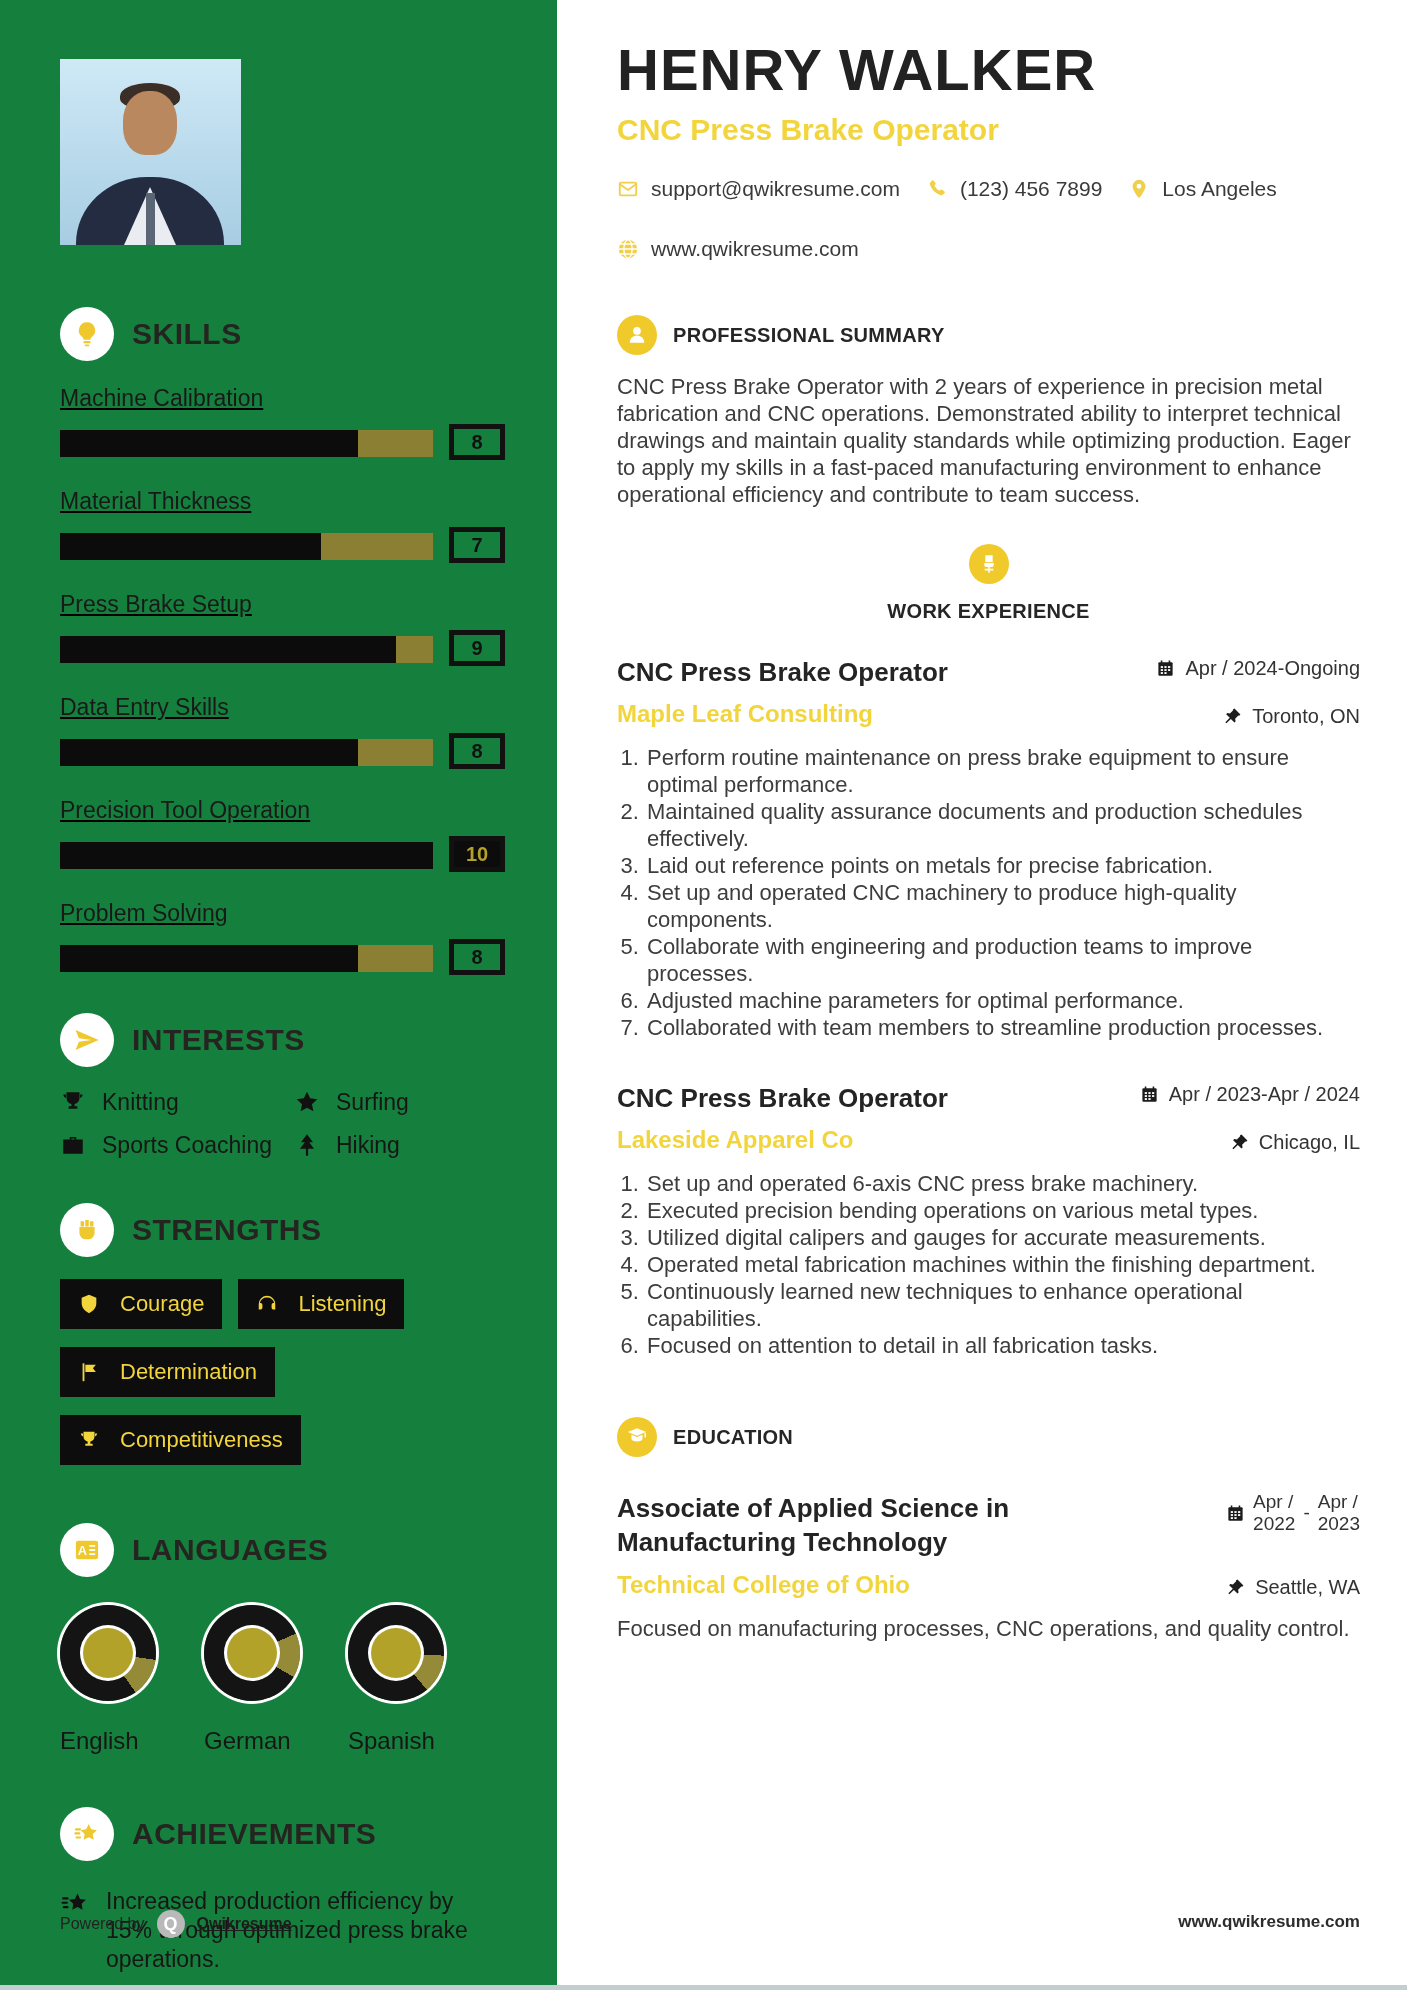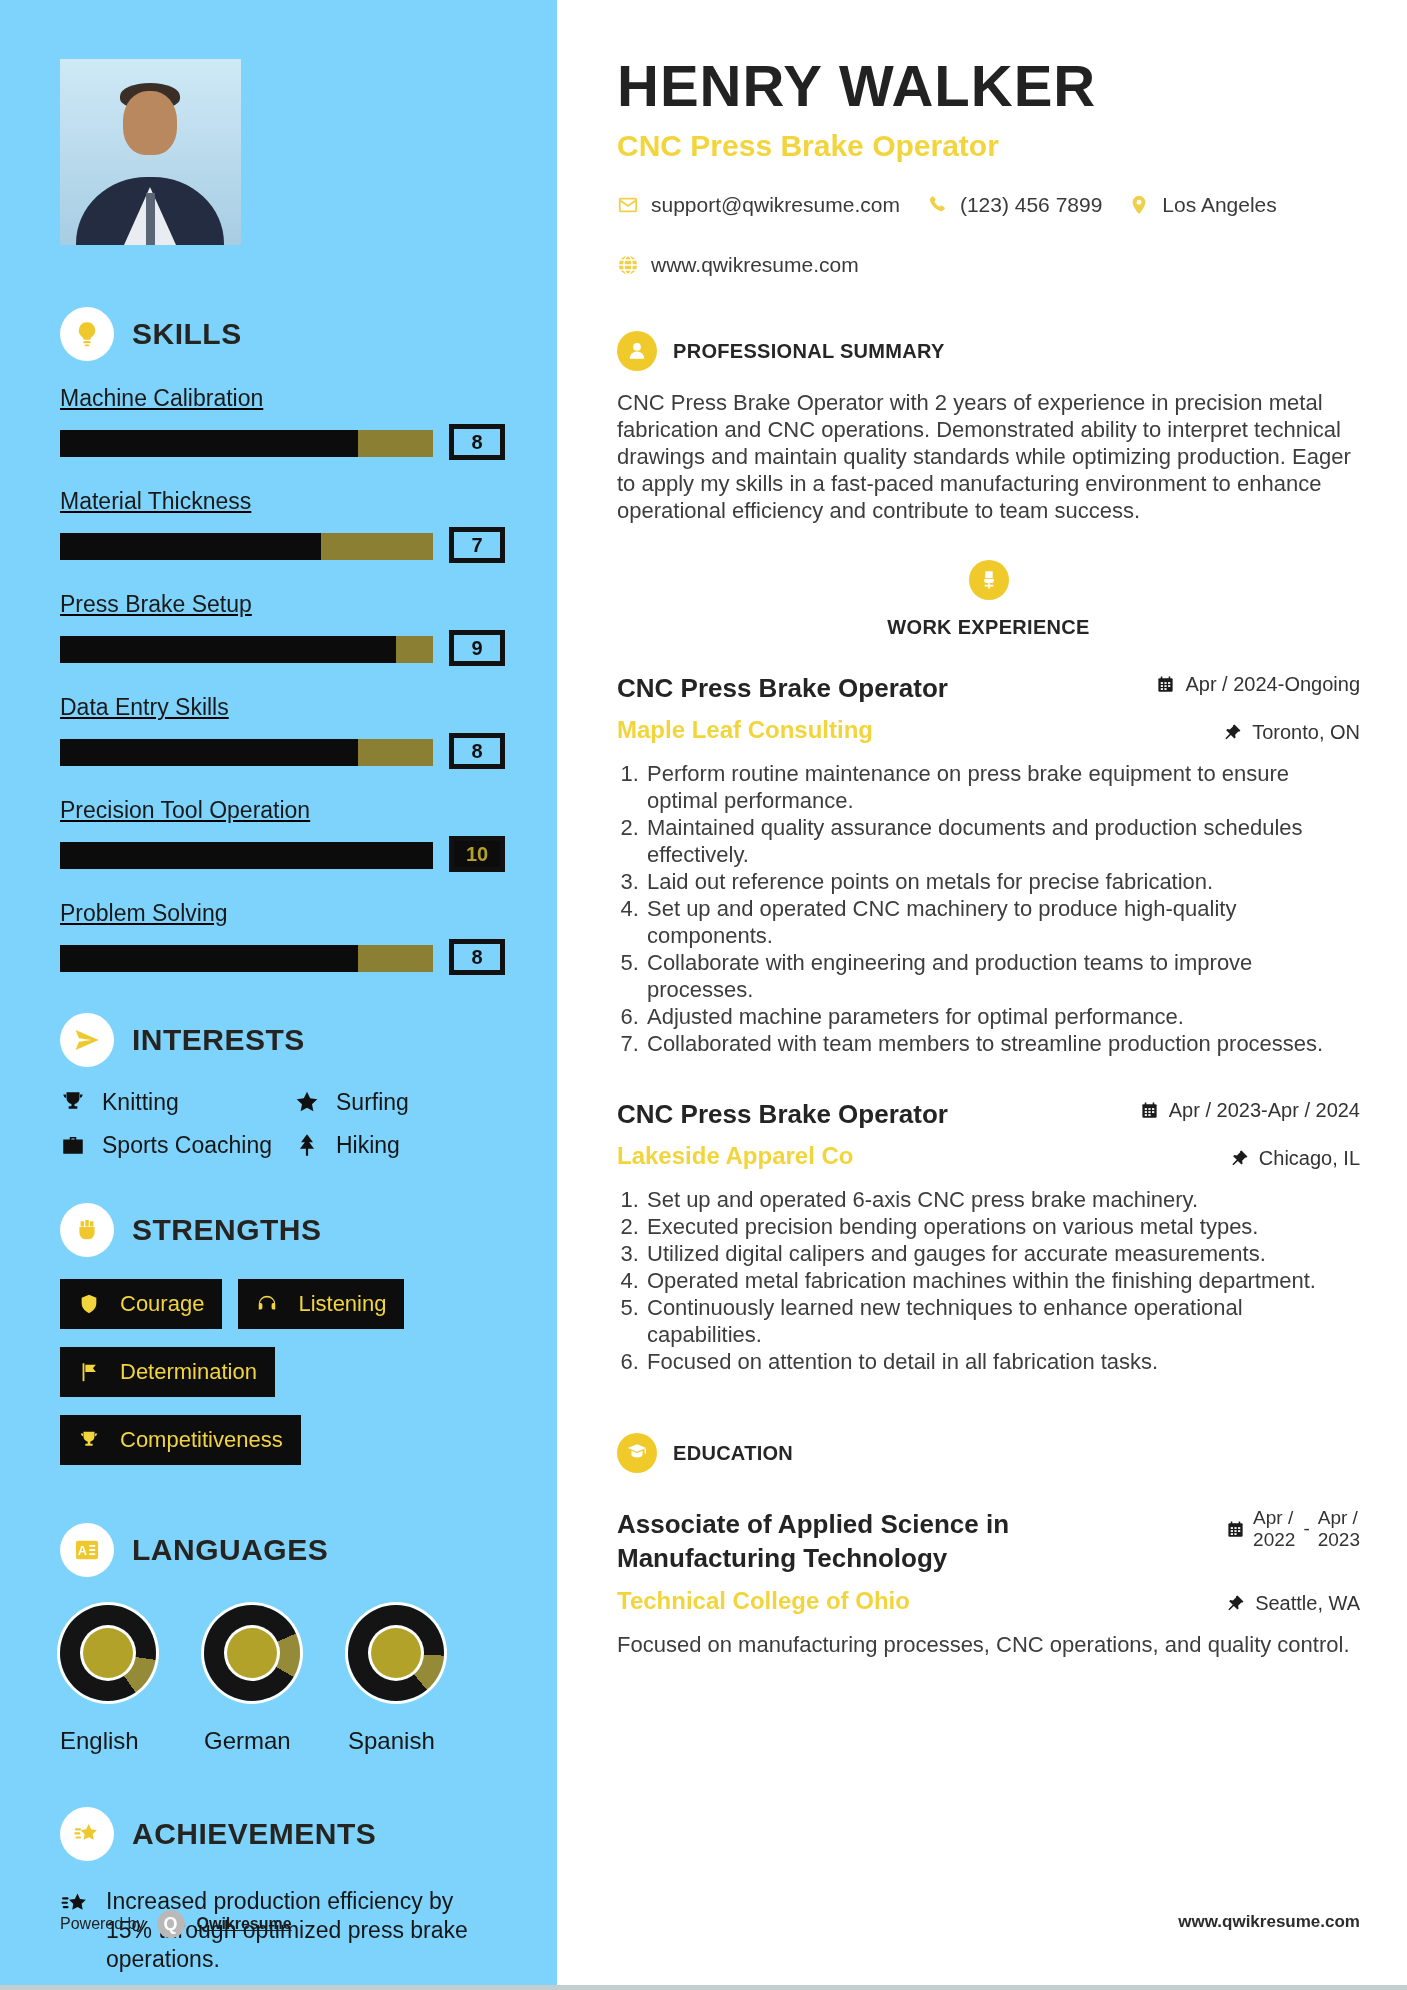--- a/index.html
+++ b/index.html
@@ -1,19 +1,19 @@
 <!DOCTYPE html>
 <html><head>
 <meta charset="utf-8">
 <style>
   html,body{margin:0;padding:0;background:#e8e8e8;}
   .page{position:relative;width:1407px;height:1990px;margin:0 auto;background:#ffffff;
         font-family:"Liberation Sans",sans-serif;overflow:hidden;}
   
-  .sidebar{position:absolute;left:0;top:0;width:557px;height:100%;background:#7dd3fc;
+  .sidebar{position:absolute;left:0;top:0;width:557px;height:100%;background:#15803d;
            box-sizing:border-box;padding:59px 52px 0 60px;}
   .photo{position:relative;width:181px;height:186px;background:linear-gradient(180deg,#cfe9f6 0%,#a7cde3 100%);overflow:hidden;}
   .photo .head{position:absolute;left:63px;top:32px;width:54px;height:64px;background:#b9885f;border-radius:46% 46% 42% 42%;}
   .photo .hair{position:absolute;left:60px;top:24px;width:60px;height:26px;background:#3a2e26;border-radius:50% 50% 40% 40%;}
   .photo .body{position:absolute;left:16px;bottom:-6px;width:148px;height:74px;background:#232c41;border-radius:48% 48% 0 0/90% 90% 0 0;}
   .photo .shirt{position:absolute;left:64px;bottom:0;width:0;height:0;border-left:26px solid transparent;border-right:26px solid transparent;border-bottom:58px solid #e9edf2;}
   .photo .tie{position:absolute;left:86px;bottom:0;width:9px;height:52px;background:#5a6675;}
   .side-sec{margin-top:0;}
   .sec-head{display:flex;align-items:center;gap:18px;}
   .sec-head .badge-circle{flex:0 0 auto;width:54px;height:54px;border-radius:50%;background:#ffffff;color:#eec82d;
@@ -51,21 +51,21 @@
   .achv .i{flex:0 0 auto;width:30px;height:30px;color:#111;margin-top:2px;}
   .achv-text{font-size:23px;line-height:29px;color:#161616;width:400px;}
   
   .side-footer{position:absolute;left:60px;bottom:52px;display:flex;align-items:center;gap:12px;}
   .powered{font-size:16px;color:#222;}
   .qlogo{width:28px;height:28px;border-radius:50%;background:#b9b9b9;color:#fff;font-weight:bold;font-size:18px;
          display:flex;align-items:center;justify-content:center;}
   .brand-link{font-size:16px;font-weight:bold;color:#1c1c1c;text-decoration:underline;}
   
   .main{position:absolute;left:617px;top:0;width:743px;}
-  .name{margin-top:52px;font-size:58px;font-weight:800;color:#222222;letter-spacing:1px;}
+  .name{margin-top:36px;font-size:58px;font-weight:800;color:#222222;letter-spacing:1px;}
   .job-title-top{margin-top:10px;font-size:30px;font-weight:bold;color:#f2d53c;}
   .contact{margin-top:30px;display:flex;flex-wrap:wrap;align-items:center;column-gap:26px;row-gap:18px;font-size:21px;color:#3a3a3a;}
   .contact .item{display:flex;align-items:center;gap:12px;}
   .contact .i{width:22px;height:22px;color:#f0cf4a;}
   .contact .break{flex-basis:100%;height:0;}
   .main-sec-head{display:flex;align-items:center;gap:16px;margin-top:54px;}
   .main-sec-head .badge-circle{width:40px;height:40px;border-radius:50%;background:#f0ca2b;color:#ffffff;
         display:flex;align-items:center;justify-content:center;}
   .main-sec-head .badge-circle .i{width:22px;height:22px;}
   .main-sec-title{font-size:20px;font-weight:bold;color:#262626;letter-spacing:.3px;}

